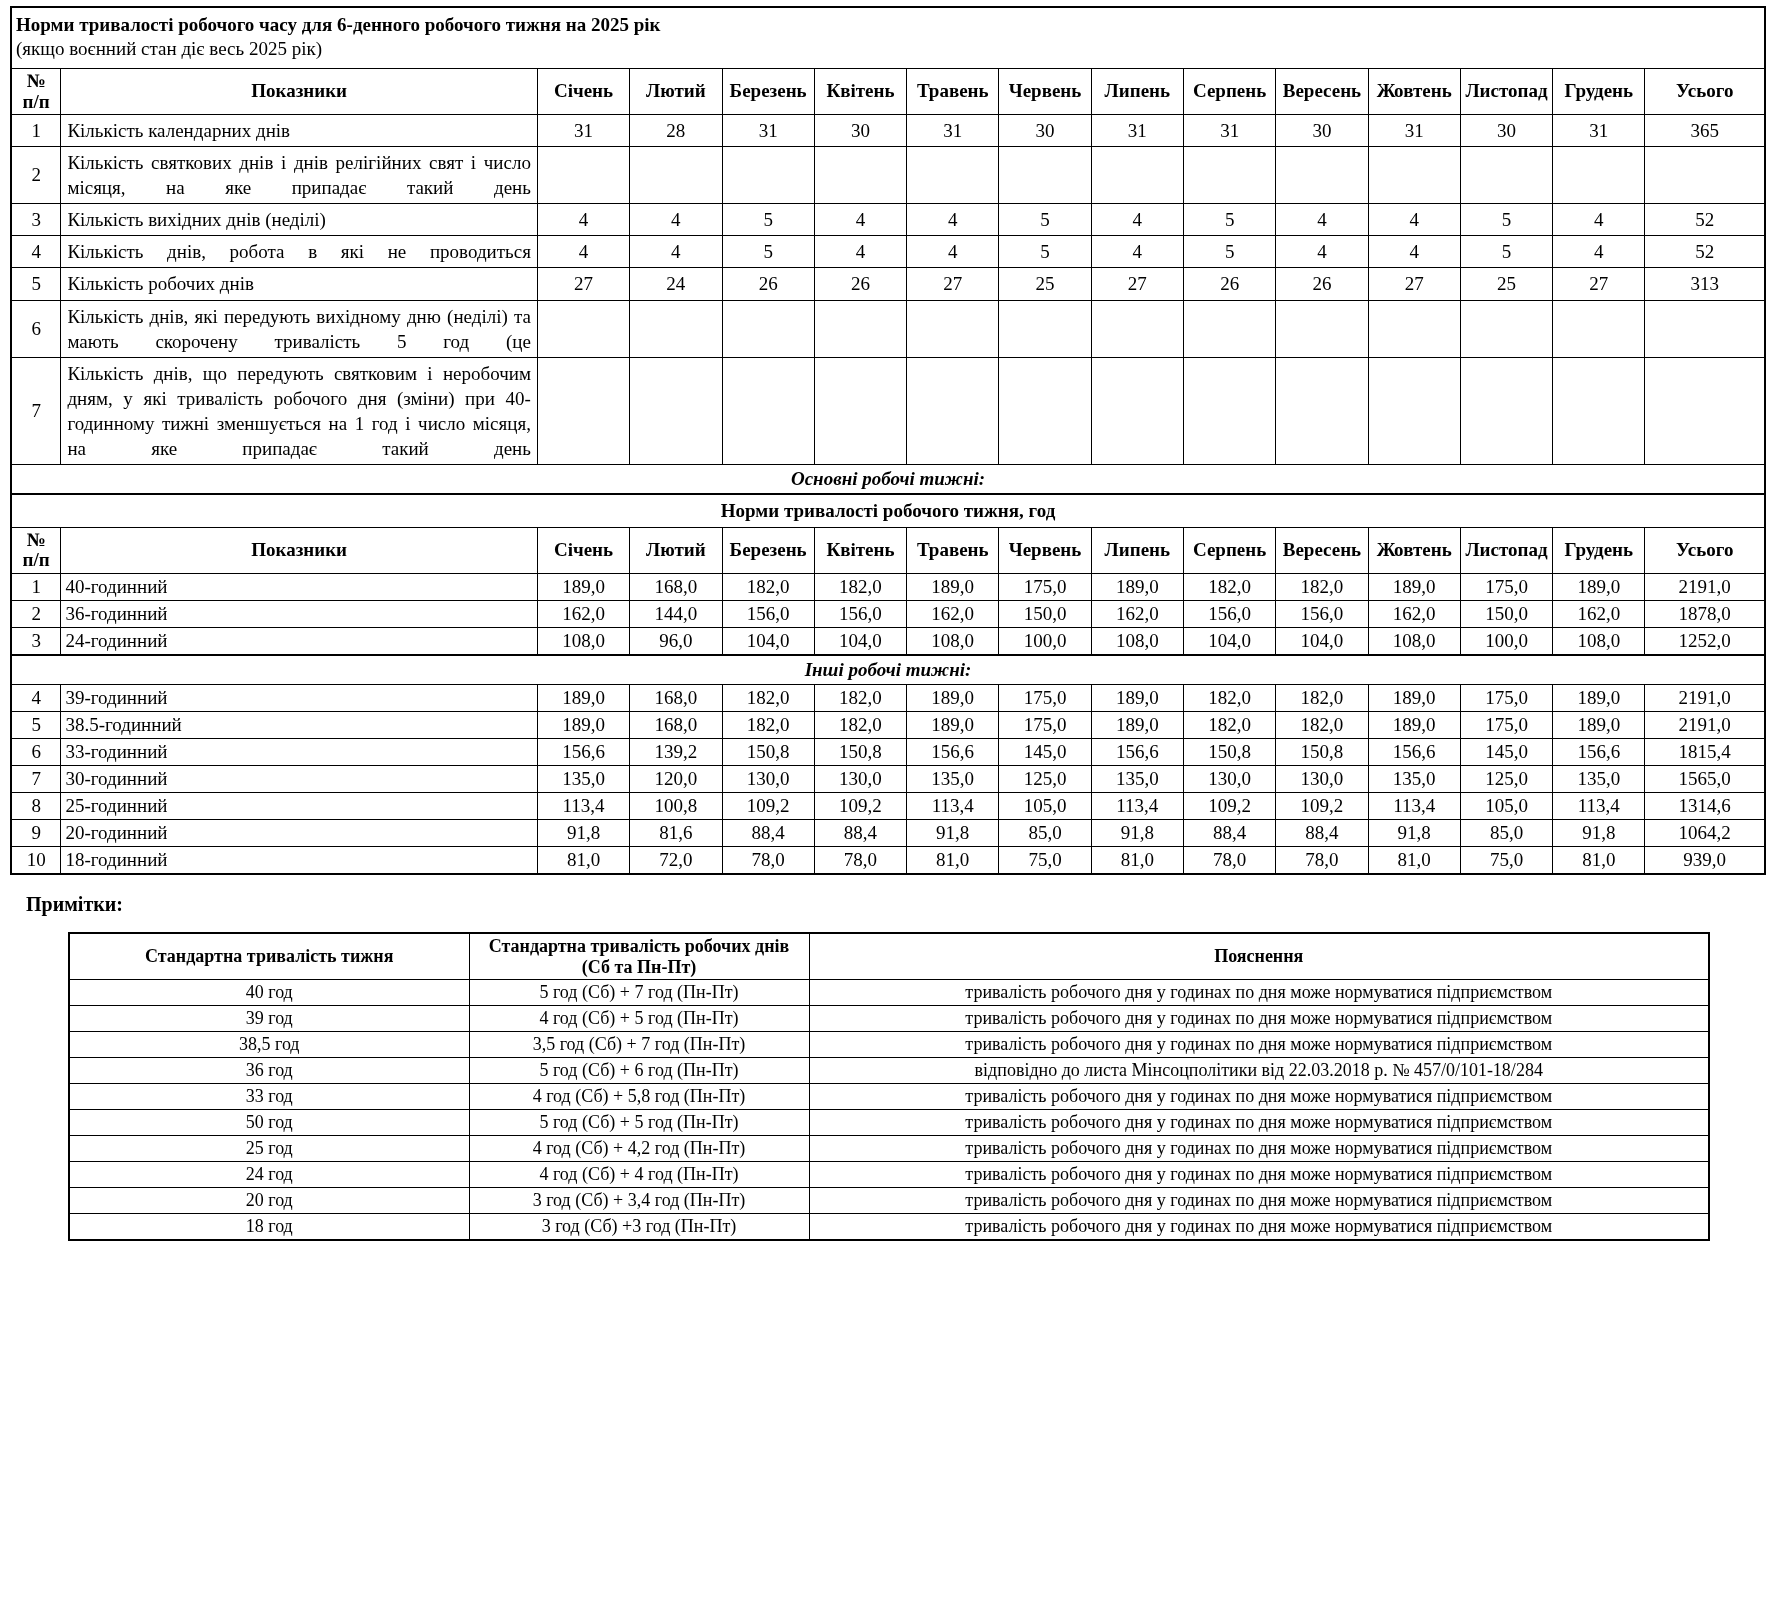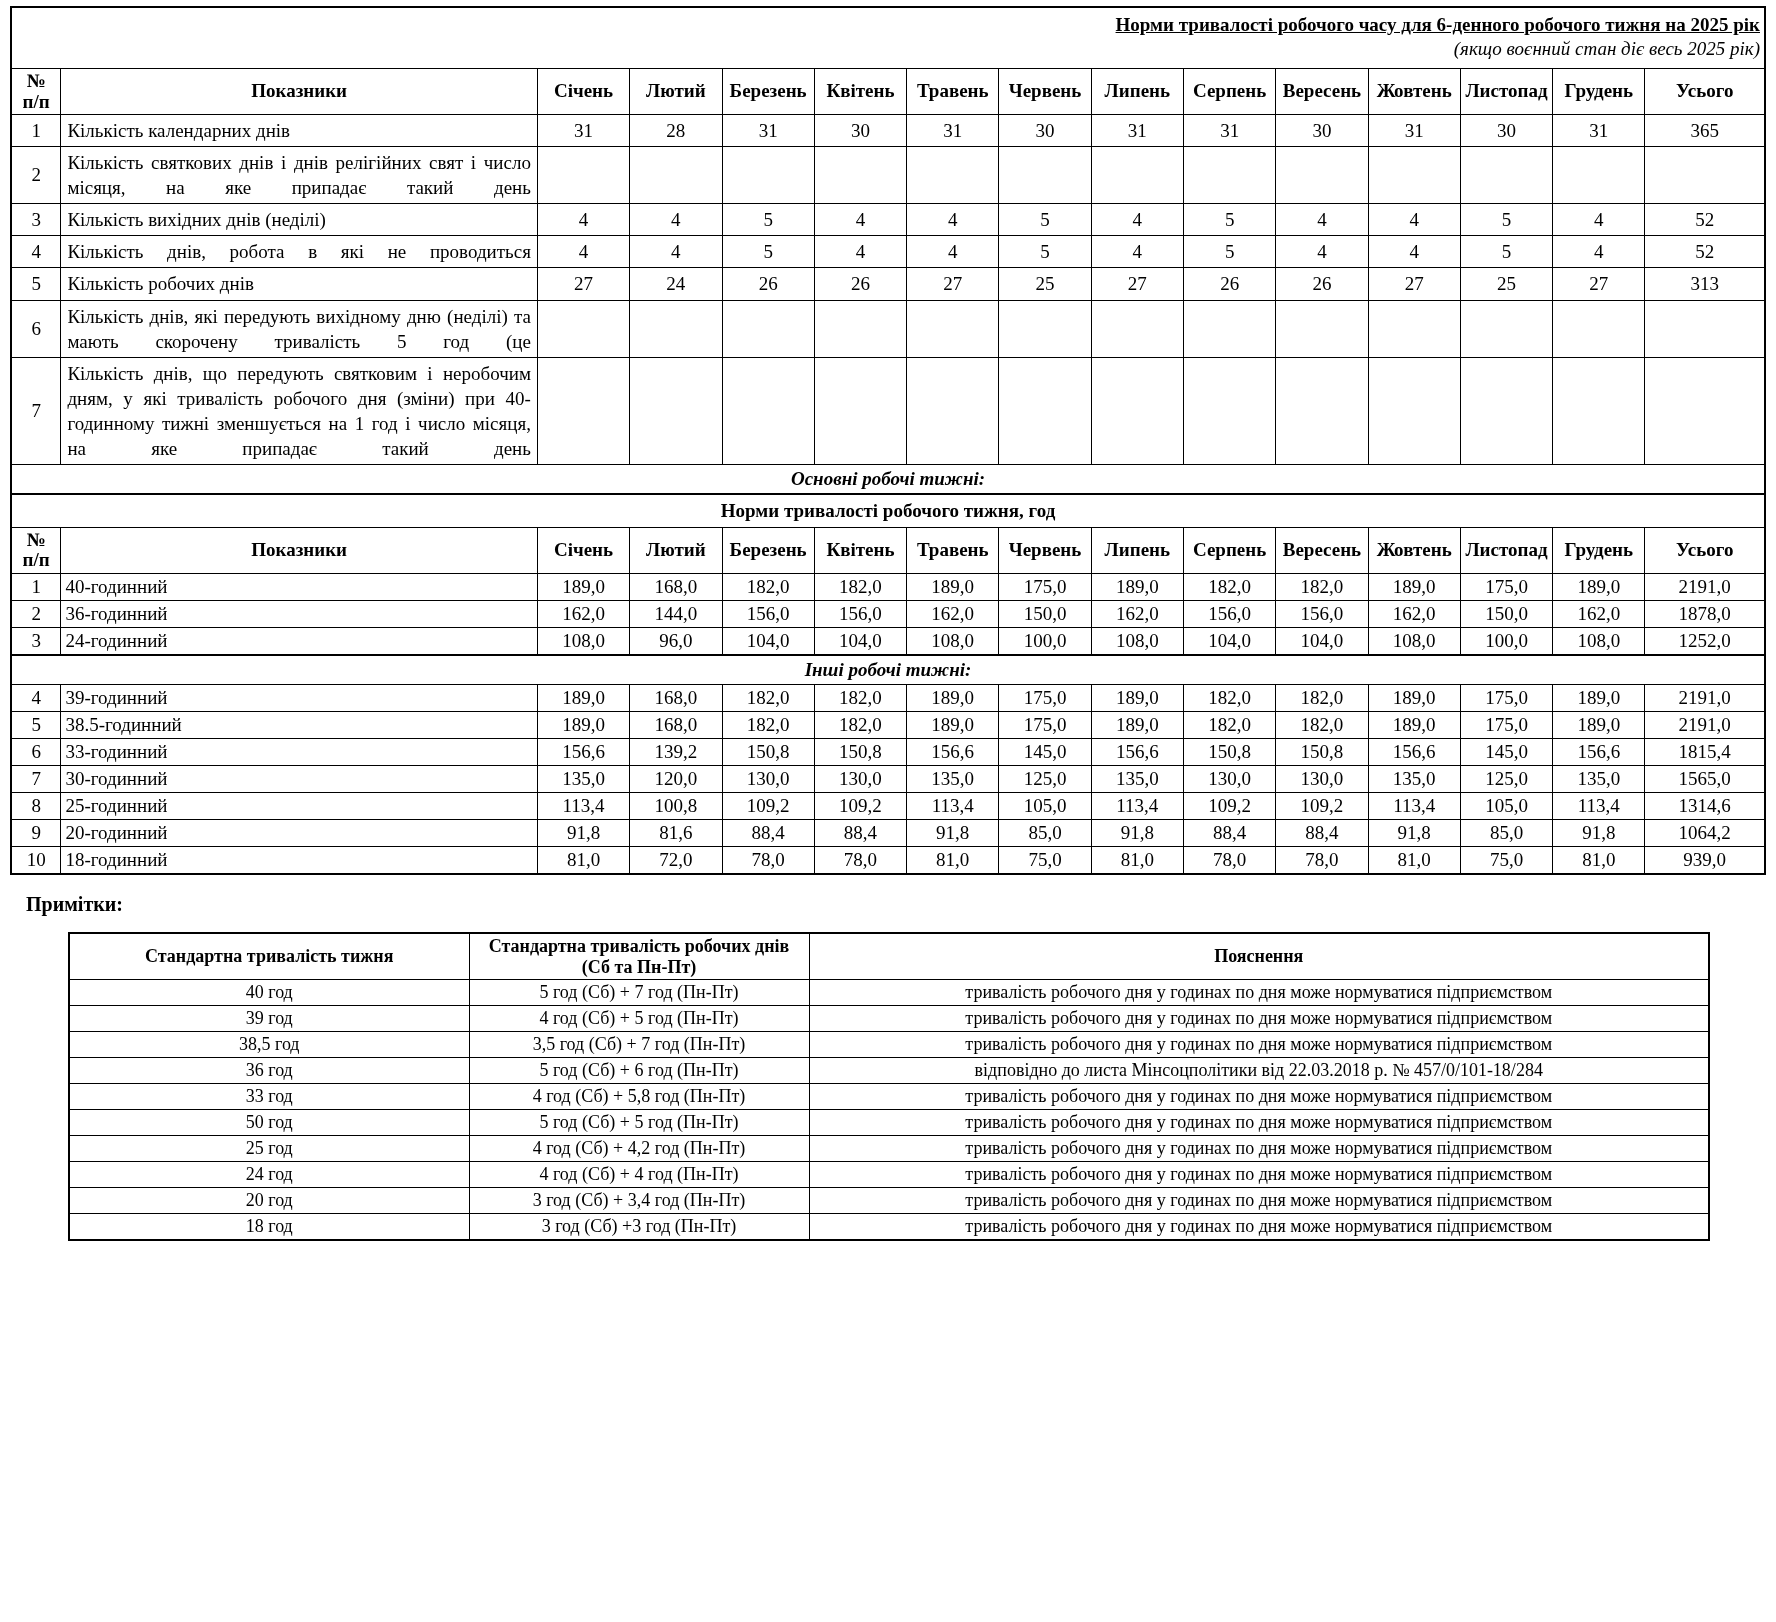--- a/index.html
+++ b/index.html
@@ -27,30 +27,28 @@
     border: 2px solid #000;
   }
   .main-table td, .main-table th {
     border: 1px solid #000;
     padding: 2px 4px;
     font-size: 19px;
     vertical-align: middle;
   }
   .title-cell {
     border: none !important;
-    text-align: right;
+    text-align: left;
     font-weight: bold;
     font-size: 27px;
     padding: 6px 4px 2px 4px !important;
-    text-decoration: underline;
   }
   .subtitle-cell {
     border: none !important;
-    text-align: right;
-    font-style: italic;
+    text-align: left;
     font-size: 23px;
     padding: 0 4px 8px 4px !important;
   }
   .hdr {
     text-align: center;
     font-weight: bold;
     font-size: 19px;
     line-height: 1.08;
   }
   .num-col { width: 40px; text-align: center; }

